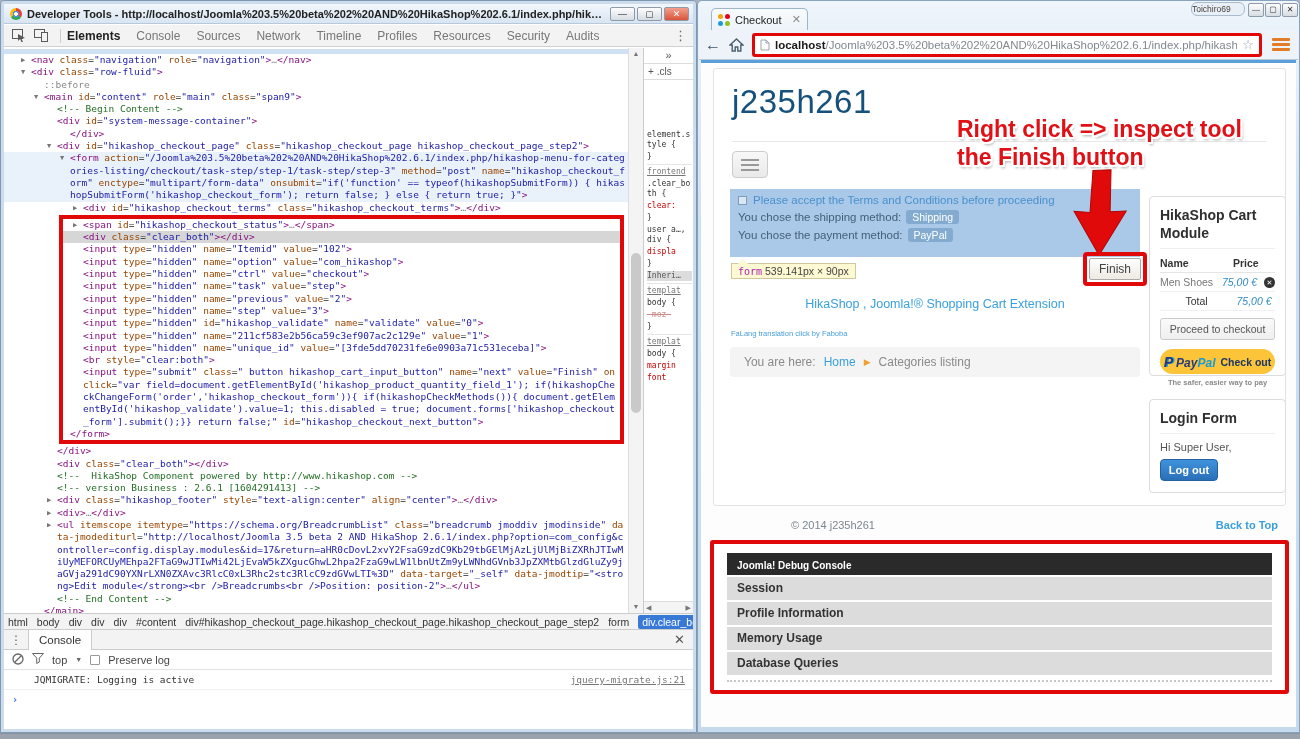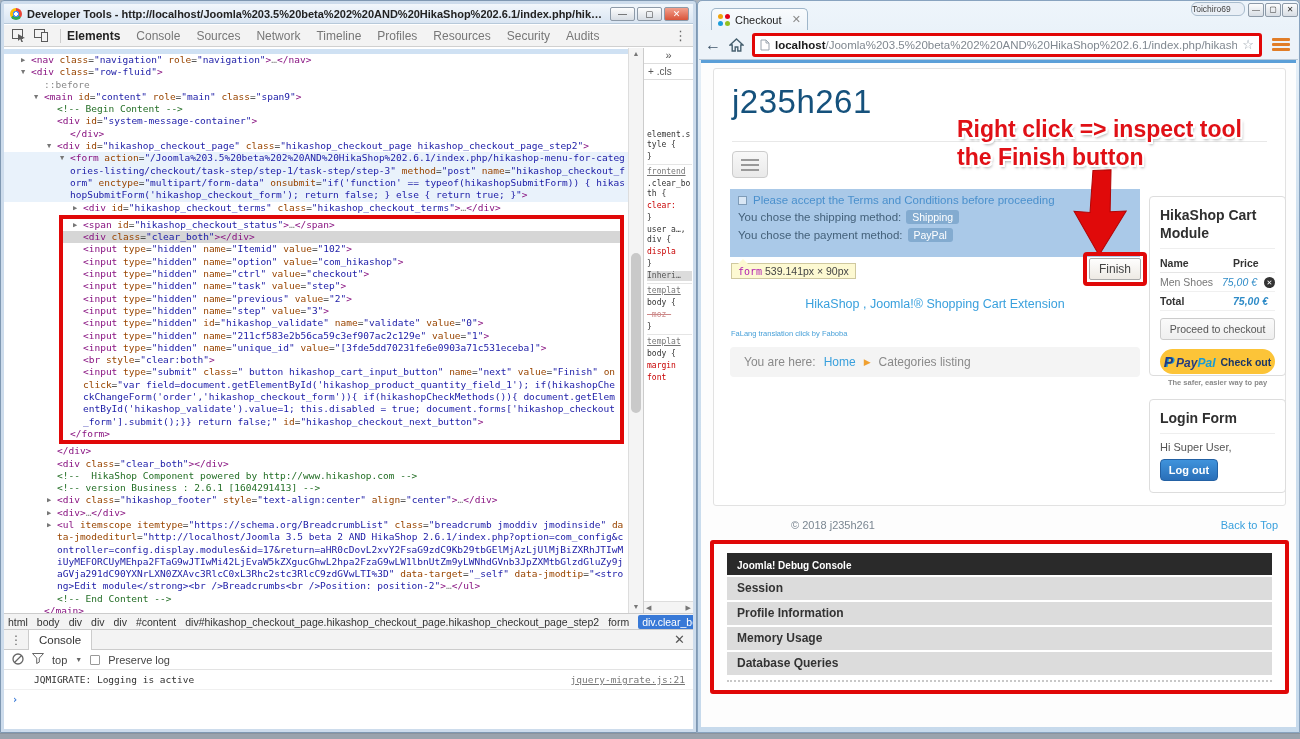--- a/index.html
+++ b/index.html
@@ -147,40 +147,40 @@
   .crumb-home{ color:#39a0dd; }
   .crumb-arrow{ color:#f0a030; font-size:9px; }
 
   .side-card{ position:absolute; left:435px; width:137px; background:#fff; border:1px solid #ddd; border-radius:4px; padding:9px 10px; }
   .cart-card{ top:127px; height:180px; }
   .login-card{ top:330px; height:94px; }
   .side-title{ font-size:14px; color:#2f2f2f; font-weight:bold; line-height:18px; border-bottom:1px solid #eee; padding-bottom:6px; }
   .cart-table{ width:100%; font-size:10.5px; margin-top:5px; }
   .cart-hrow{ display:flex; font-weight:bold; color:#333; border-bottom:1px solid #e5e5e5; padding:3px 0; }
   .cart-row{ display:flex; color:#777; border-bottom:1px solid #f0f0f0; padding:3px 0; align-items:center; }
-  .cart-row.total{ color:#333; font-weight:bold; }
+  .cart-row.total{ color:#333; font-weight:normal;text-align:center; }
   .c-name{ flex:1; }
   .c-price{ width:42px; font-style:italic; color:#2e8bc7; }
   .cart-hrow .c-price{ font-style:normal; color:#333; }
   .del-icon{ width:11px; height:11px; border-radius:50%; background:#333; color:#fff; font-size:7px; line-height:11px; text-align:center; }
   .proceed-btn{ margin-top:7px; width:100%; height:22px; background:linear-gradient(#fafafa,#efefef); border:1px solid #ccc;
     border-radius:3px; font-size:10.5px; color:#555; text-align:center; line-height:20px; }
   .paypal-btn{ margin-top:9px; width:100%; height:25px; background:#fcc438; border-radius:13px; display:flex;
     align-items:center; justify-content:center; gap:3px; }
   .pp-p{ font-weight:bold; font-style:italic; font-size:14px; color:#253b80; text-shadow:1.5px 0 0 #179bd7; }
   .pp-pay{ font-weight:bold; font-style:italic; font-size:12px; color:#253b80; }
   .pp-pal{ font-weight:bold; font-style:italic; font-size:12px; color:#179bd7; }
   .pp-check{ font-weight:bold; font-size:10.5px; color:#1a3667; margin-left:2px; }
   .paypal-tagline{ margin-top:4px; text-align:center; font-size:7.5px; color:#8a8a8a; font-weight:bold; }
   .login-greet{ font-size:11px; color:#555; margin-top:7px; }
   .logout-btn{ margin-top:6px; width:58px; height:22px; background:linear-gradient(#3f93dc,#2a6fb8); border:1px solid #2361a4;
     border-radius:4px; color:#fff; font-weight:bold; font-size:11px; text-align:center; line-height:20px; }
 
   .page-footer-copy{ position:absolute; left:90px; top:459px; font-size:11px; color:#7a8691; }
-  .back-to-top{ position:absolute; right:18px; top:459px; font-size:11px; color:#39a0dd; font-weight:normal; }
+  .back-to-top{ position:absolute; right:18px; top:459px; font-size:11px; color:#39a0dd; font-weight:bold; }
 
   .debug-redbox{ position:absolute; left:9px; top:480px; width:579px; height:154px; border:4px solid #e00808; border-radius:3px; background:#fff; padding:9px 13px; }
   .debug-header{ height:22px; background:#2a2a2a; color:#fff; font-weight:bold; font-size:10px; line-height:26px; padding-left:10px; }
   .debug-row{ height:23px; background:#dcdcdc; margin-top:2px; color:#333; font-weight:bold; font-size:12px; line-height:23px; padding-left:10px; }
   .debug-dotted{ margin-top:5px; border-top:2px dotted #c8c8c8; }
 
   .taskbar-strip{ position:absolute; left:0; bottom:0; width:1300px; height:6px; background:#9aa3ad; border-top:1px solid #8b949e; }
 </style>
 </head>
 <body>
@@ -462,21 +462,21 @@
         <div class="paypal-tagline">The safer, easier way to pay</div>
       </div>
 
       <div class="side-card login-card">
         <div class="side-title">Login Form</div>
         <div class="login-greet">Hi Super User,</div>
         <div class="logout-btn">Log out</div>
       </div>
     </div>
 
-    <div class="page-footer-copy">© 2018 j235h261</div>
+    <div class="page-footer-copy">© 2014 j235h261</div>
     <div class="back-to-top">Back to Top</div>
 
     <div class="debug-redbox">
       <div class="debug-header">Joomla! Debug Console</div>
       <div id="debugRows">
           <div class="debug-row">Session</div>
           <div class="debug-row">Profile Information</div>
           <div class="debug-row">Memory Usage</div>
           <div class="debug-row">Database Queries</div>
         </div>

